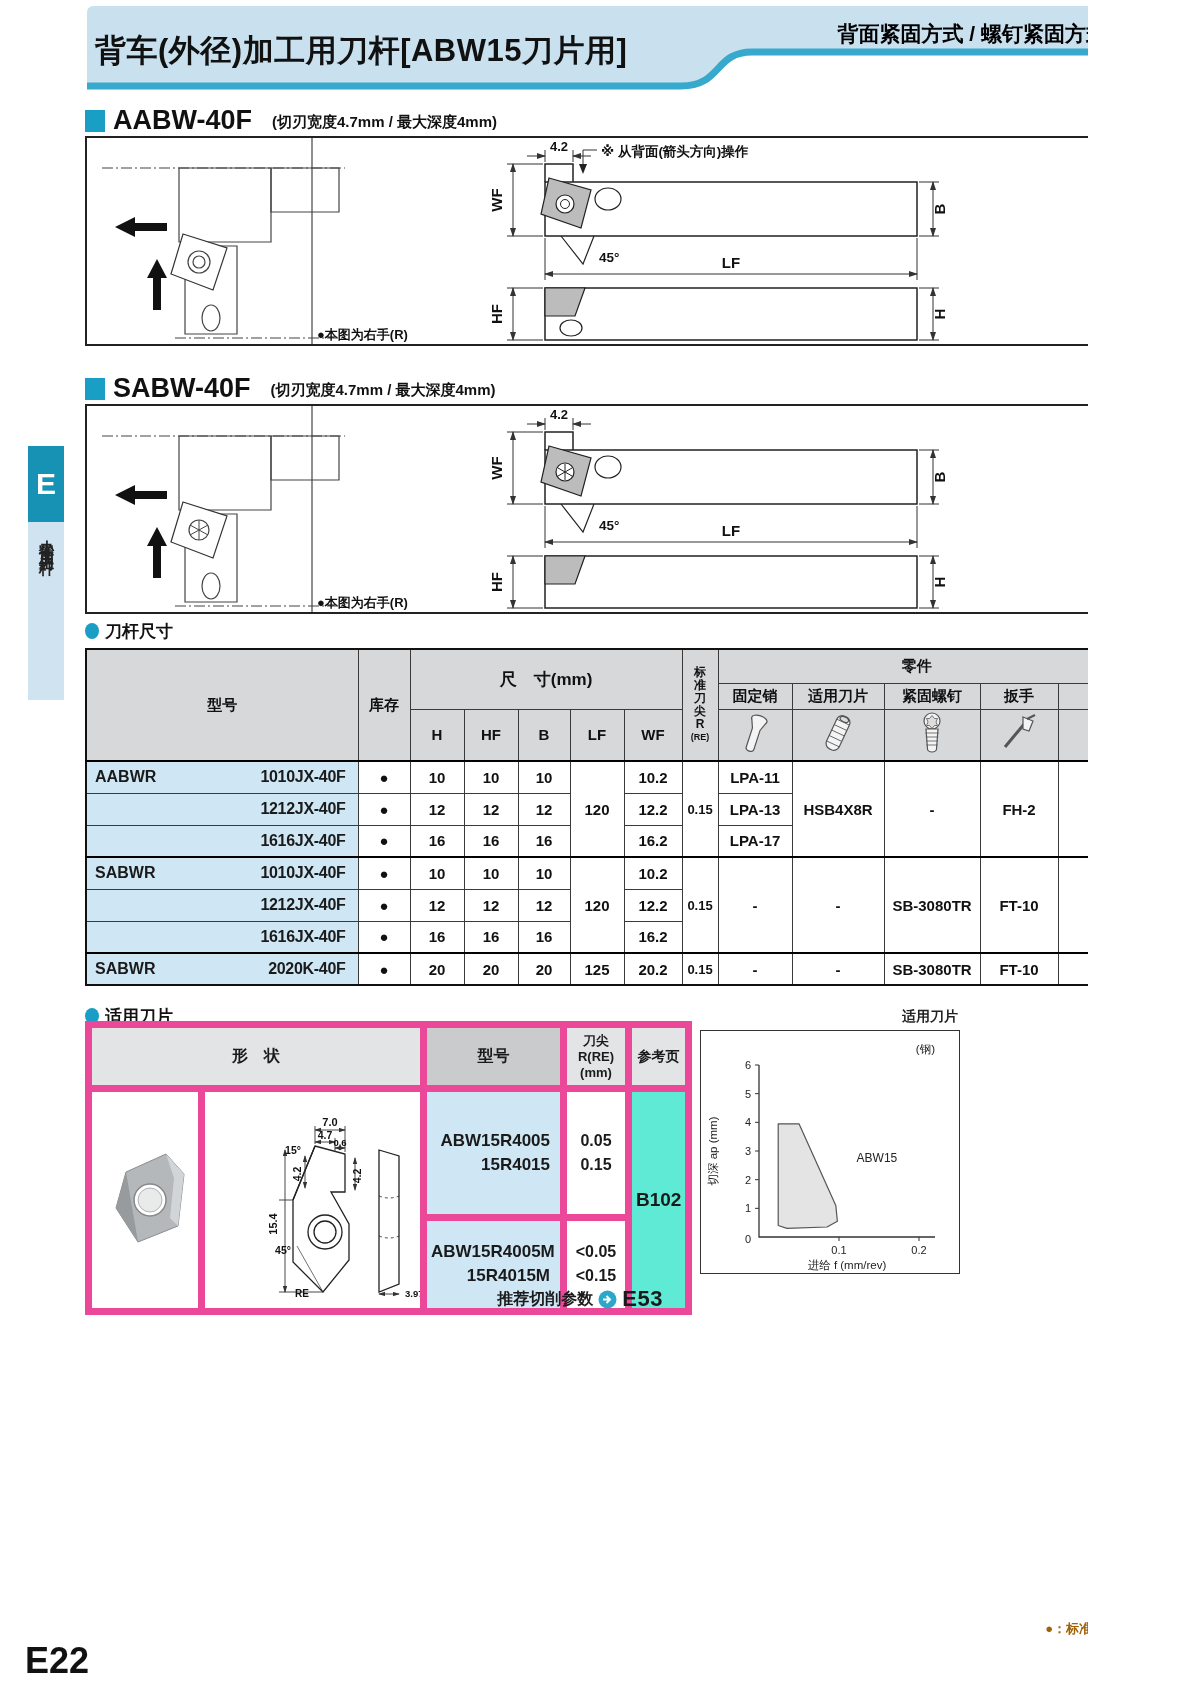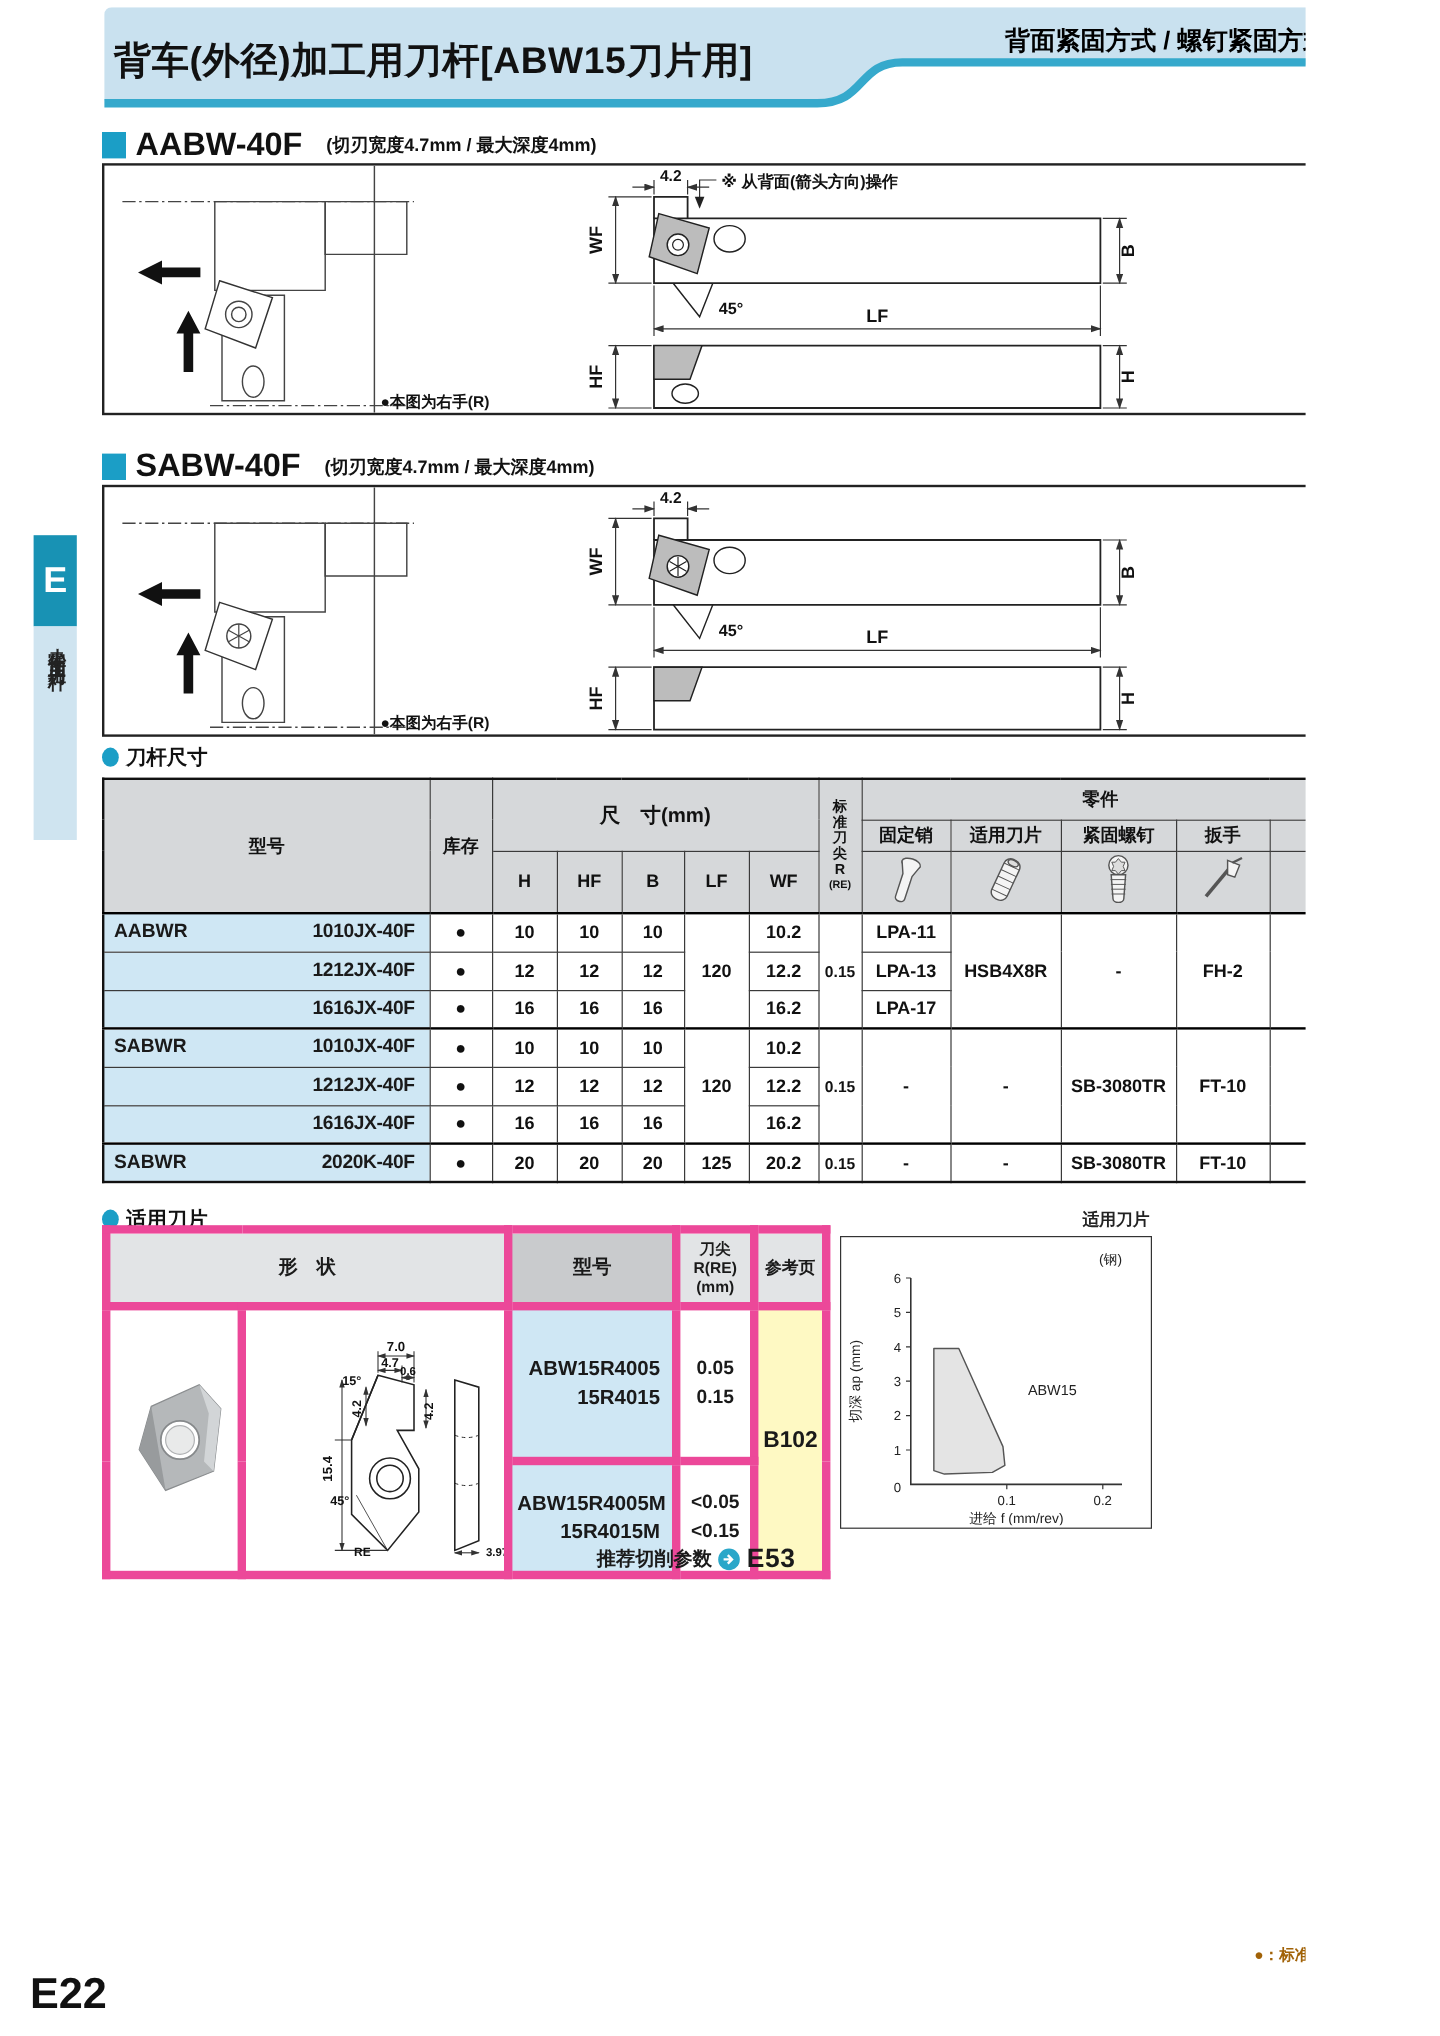--- a/index.html
+++ b/index.html
@@ -51,21 +51,21 @@
   
   .insert-table{left:85px;top:1021px;width:600px;border:2px solid #111;}
   .insert-table th,.insert-table td{border:7px solid #ec4899;padding:4px;overflow:hidden;}
   .insert-table th{background:#e2e4e6;font-size:16px;font-weight:700;}
   .insert-table th.darker{background:#c9cbcd;}
   .ith{height:64px;}
   .ir1{height:119px;} .ir2{height:87px;}
   .r-head{font-size:13px;line-height:16px;font-weight:700;}
   td.imodel{background:#cfe7f4;text-align:right;vertical-align:middle;padding-right:10px;font-size:17px;font-weight:800;line-height:24px;}
   td.ir{background:#fff;text-align:center;vertical-align:middle;font-size:16px;font-weight:700;line-height:24px;}
-  td.ipage{background:#fef9c3;text-align:center;vertical-align:middle;font-size:19px;font-weight:800;}
+  td.ipage{background:#5eead4;text-align:center;vertical-align:middle;font-size:19px;font-weight:800;}
   td.shape-cell{background:#fff;vertical-align:middle;text-align:center;}
 
   
   .chart-title{left:700px;top:1008px;width:258px;text-align:right;font-size:14px;font-weight:700;color:#222;}
   .chart-box{left:700px;top:1030px;width:258px;height:242px;border:1.5px solid #333;background:#fff;}
 
   .cut-note{left:380px;top:1286px;width:283px;display:flex;align-items:center;justify-content:flex-end;gap:5px;}
   .cut-note .lbl{font-size:16px;font-weight:800;}
   .cut-note .pg{font-size:22px;font-weight:900;letter-spacing:0.5px;}
 

